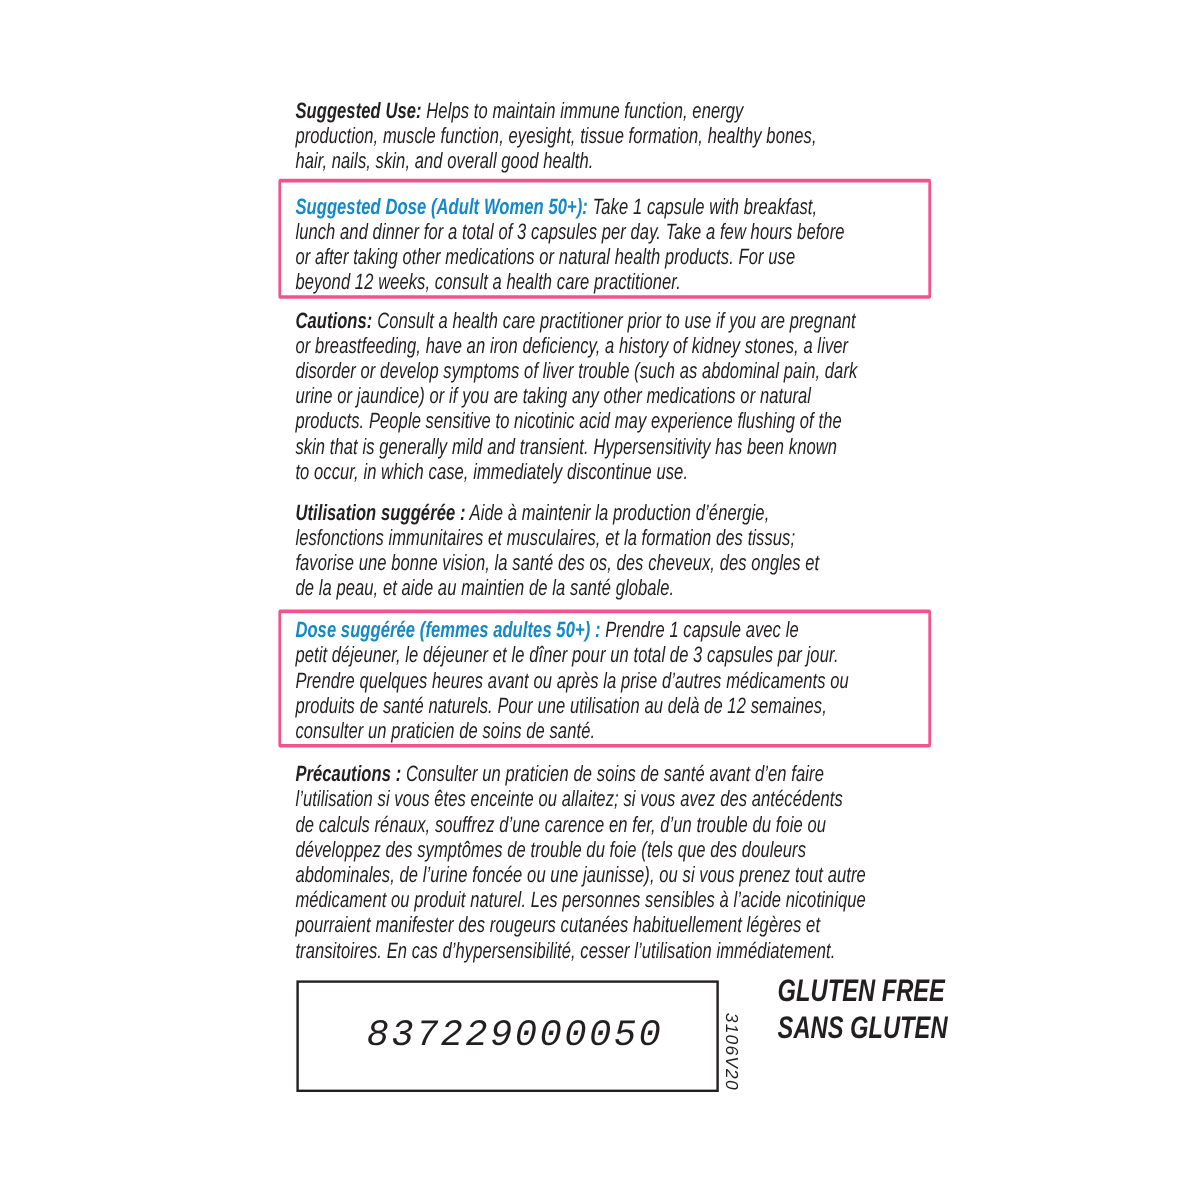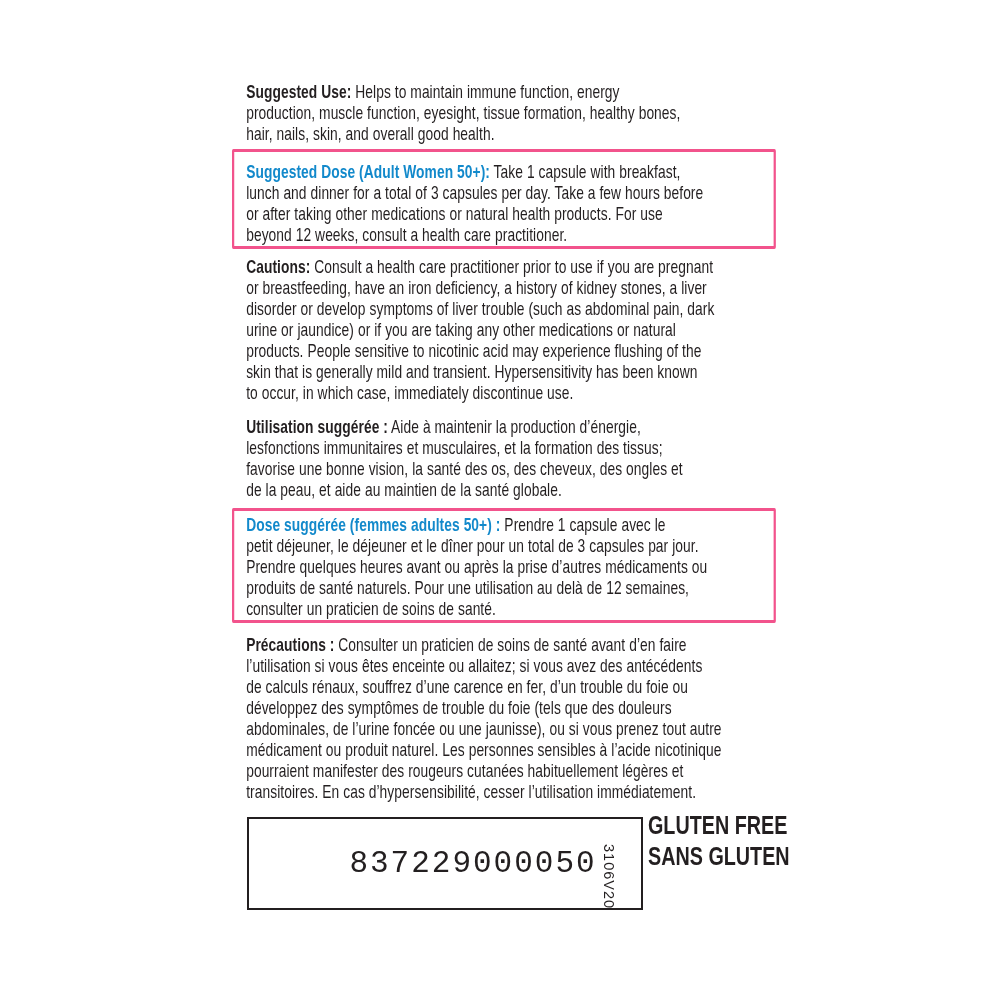--- a/index.html
+++ b/index.html
@@ -9,21 +9,21 @@
   }
   html,body{margin:0;padding:0;}
   body{
     width:1000px;height:1000px;
     background:#ffffff;
     font-family:"Liberation Sans",sans-serif;
     color:var(--text-color);
     position:relative;
     overflow:hidden;
   }
-  .page{position:absolute;inset:0;background:#ffffff;}
+  .page{position:absolute;inset:0;background:#ffffff;font-style:italic;}
   
   .col{
     position:absolute;left:232px;top:81px;width:730px;
     transform:scaleX(0.745);transform-origin:top left;
   }
   .para{
     margin:0;
     font-size:18.5px;line-height:21px;
     white-space:pre-line;
     padding-left:19px;
@@ -41,21 +41,21 @@
   .box-b{margin-top:8px;padding-top:3px;padding-bottom:1px;}
   .m-cautions{margin-top:7px;}
   .m-utilisation{margin-top:13px;}
   .m-precautions{margin-top:11px;}
   
   .barcode-box{
     position:absolute;left:247px;top:817px;
     width:348px;height:89px;
     border:2px solid var(--text-color);
     background:#ffffff;
-    display:flex;align-items:center;justify-content:center;padding-left:44px;
+    display:flex;align-items:center;justify-content:center;
   }
   .barcode-number{
     font-family:"Liberation Mono","DejaVu Sans Mono",monospace;
     font-size:31px;letter-spacing:2px;
     transform:translateX(6px);
   }
   .side-code{
     position:absolute;left:601px;top:844px;
     writing-mode:vertical-rl;text-orientation:mixed;
     font-size:14.5px;letter-spacing:1px;

